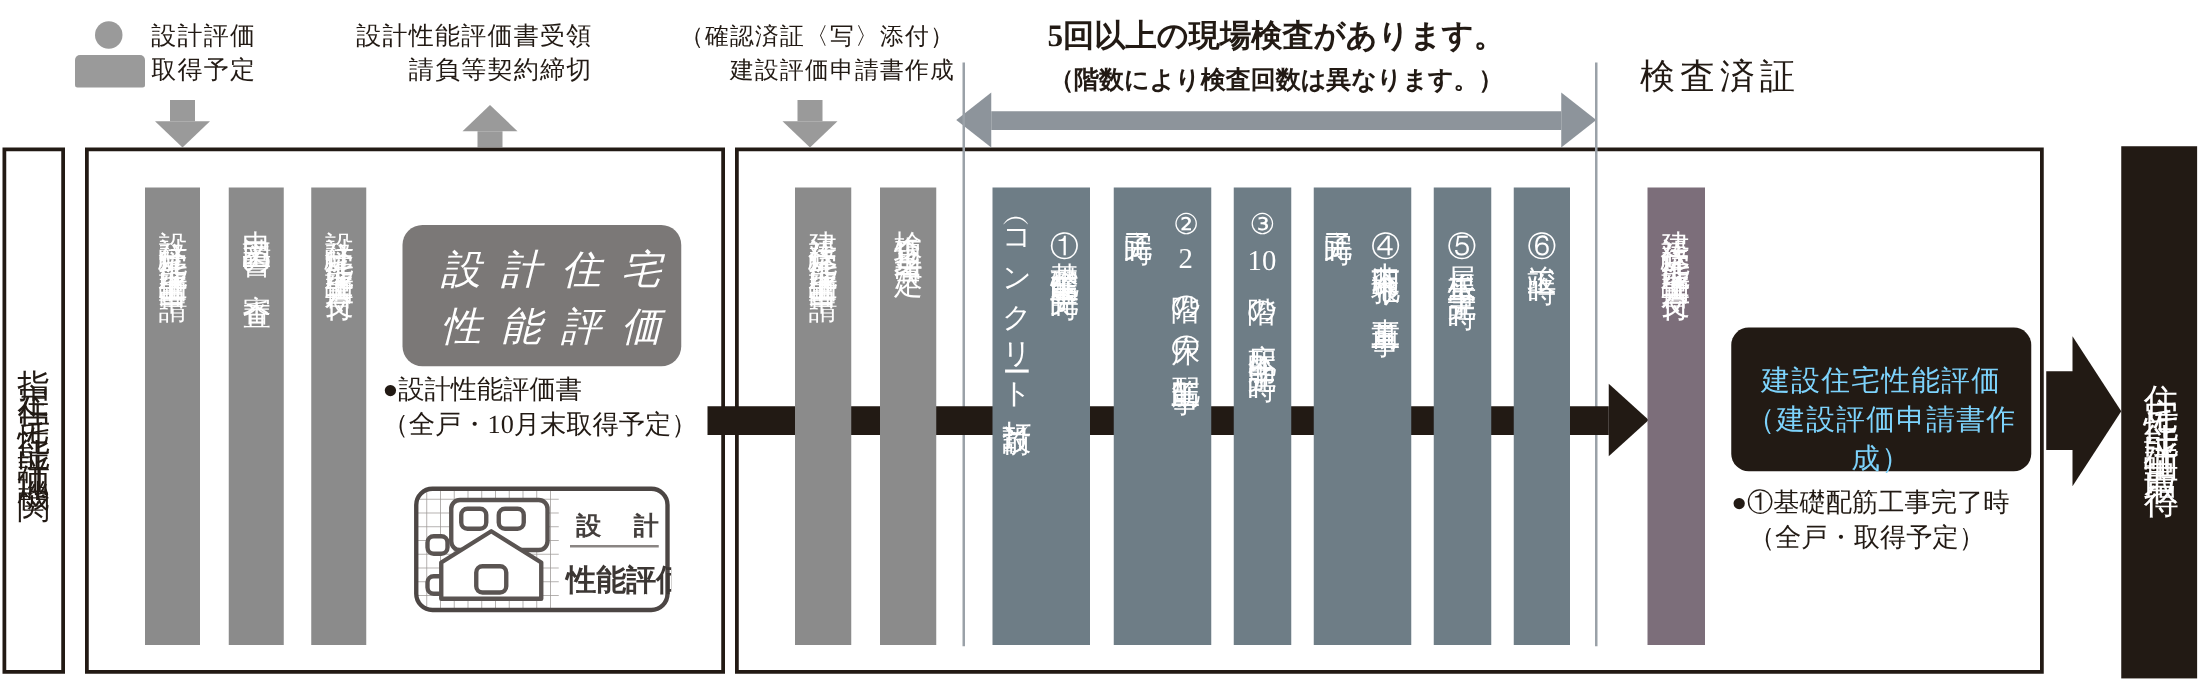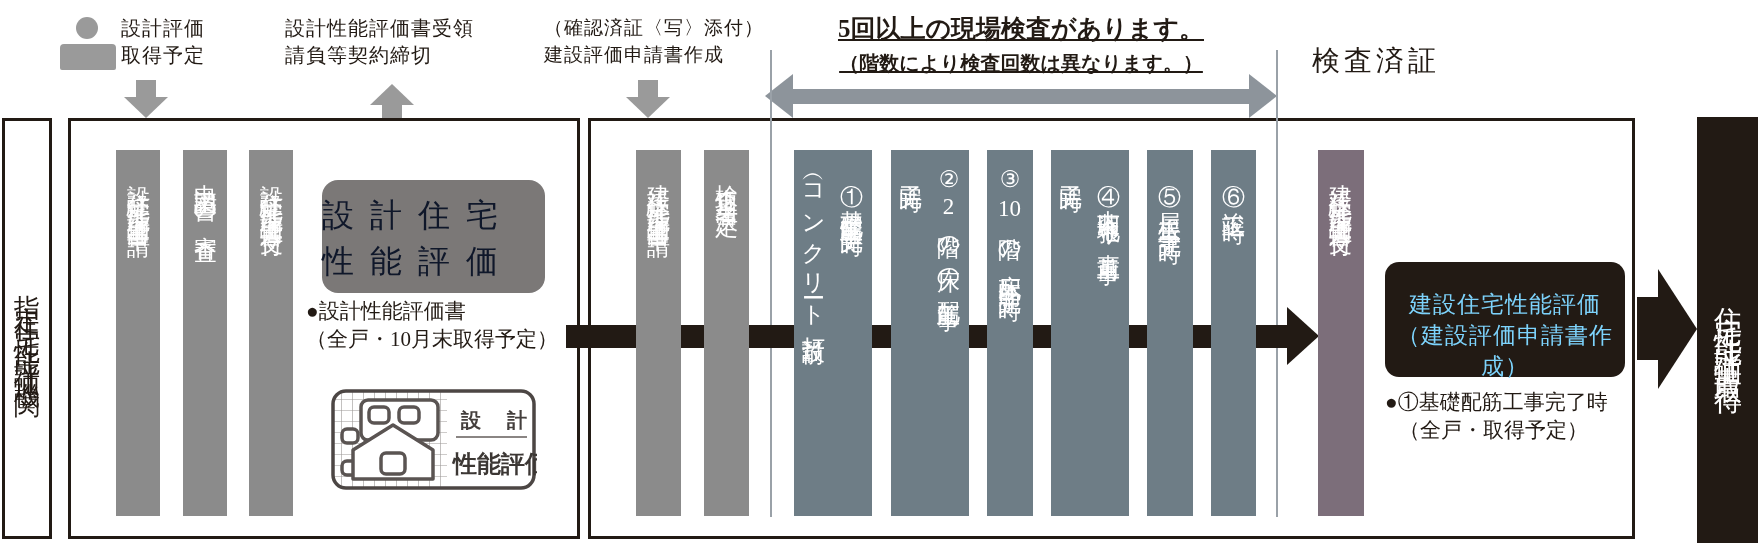--- a/index.html
+++ b/index.html
@@ -6,21 +6,21 @@
   #stage-wrap{
     position:relative;width:1758px;height:543px;background:#fff;overflow:hidden;
     font-family:"Liberation Serif", serif;color:#221a14;
   }
   .abs{position:absolute;}
   
   .panel{position:absolute;background:#fff;border:3px solid #221a14;box-sizing:border-box;}
   .black-panel{position:absolute;background:#221a14;}
   
   .top-box{position:absolute;background:#fff;border-radius:12px;box-sizing:border-box;}
-  .top-box .txt{position:absolute;font-family:Liberation Mono, monospace;font-size:20px;line-height:27px;letter-spacing:1px;white-space:nowrap;}
+  .top-box .txt{position:absolute;font-family:Liberation Serif, serif;font-size:20px;line-height:27px;letter-spacing:1px;white-space:nowrap;text-align:right;}
   
   .person-head{position:absolute;width:22px;height:22px;border-radius:50%;background:#9a9a9a;}
   .person-body{position:absolute;width:56px;height:26px;border-radius:4px 4px 2px 2px;background:#9a9a9a;}
   
   .arr-shaft{position:absolute;background:#9a9a9a;}
   .tri{position:absolute;width:0;height:0;}
   
   .span-shaft{position:absolute;background:#8d949b;}
   .guide-line{position:absolute;width:2px;background:#9aa1a8;z-index:1;}
   
@@ -29,26 +29,26 @@
   .vbar.stage{background:#6e7d86;}
   .vbar.issue{background:#7c6e7a;}
   .vcols{writing-mode:vertical-rl;height:100%;box-sizing:border-box;padding-top:16px;color:#fff;}
   .vcols .col{font-size:23px;letter-spacing:3px;line-height:38px;white-space:nowrap;}
   .vbar.single .vcols .col{line-height:45px;letter-spacing:5px;}
   .tcy{text-combine-upright:all;}
   
   .vcenter{display:flex;align-items:center;justify-content:center;}
   .vlabel{writing-mode:vertical-rl;white-space:nowrap;}
   
-  .big-gray-box{position:absolute;background:#7b7877;border-radius:16px;color:#0f172a;text-align:left;box-sizing:border-box;}
+  .big-gray-box{position:absolute;background:#7b7877;border-radius:16px;color:#ffffff;text-align:right;box-sizing:border-box;font-style:italic;}
   .big-black-box{position:absolute;background:#221a14;border-radius:14px;color:#7dd3fc;text-align:center;box-sizing:border-box;z-index:4;}
   
   .note{position:absolute;font-size:21px;line-height:28px;white-space:nowrap;}
   
-  .headline{position:absolute;text-align:center;font-weight:bold;white-space:nowrap;text-decoration:underline;}
+  .headline{position:absolute;text-align:center;font-weight:bold;white-space:nowrap;}
   
   .ink{background:#221a14;}
 </style>
 </head>
 <body>
 
 <div id="stage-wrap">
 
   <div class="top-box" style="left:45px;top:4px;width:210px;height:76px;">
     <span class="person-head" style="left:31px;top:13px;"></span>

